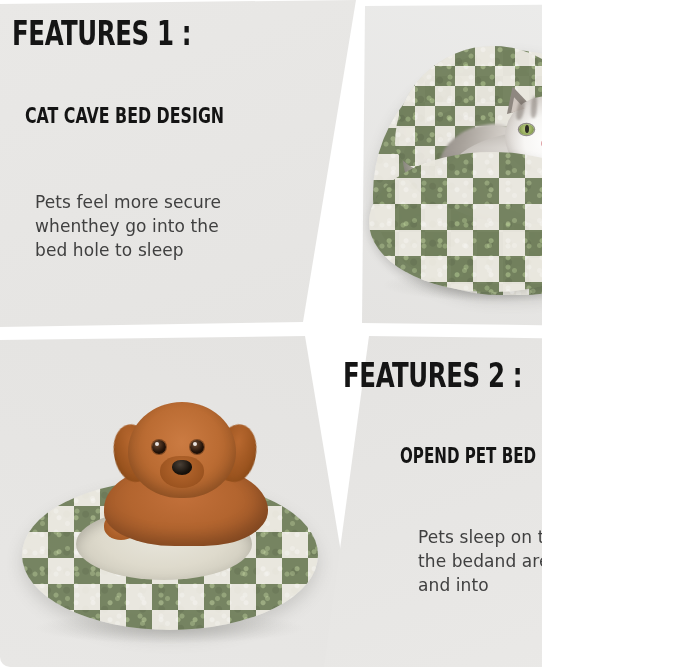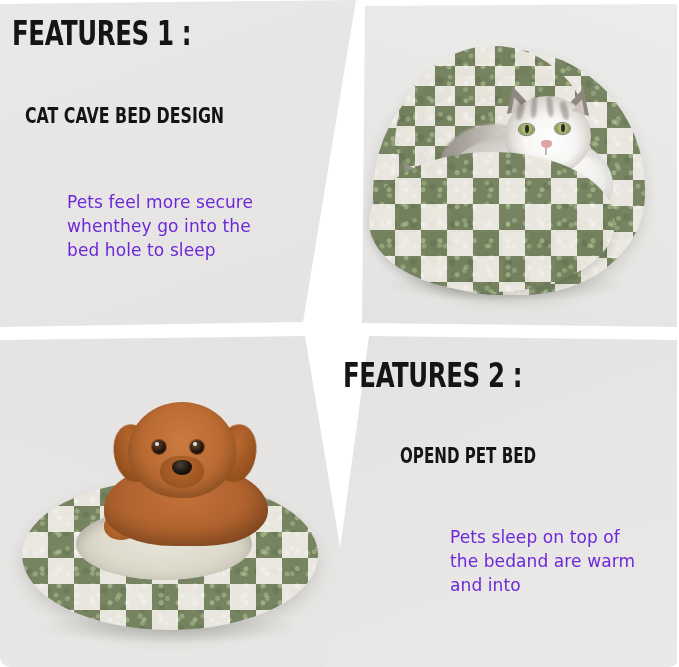--- a/index.html
+++ b/index.html
@@ -3,21 +3,21 @@
 <meta charset="utf-8">
 <style>
   html,body{margin:0;padding:0;background:#fff;}
   body{
     width:679px;height:667px;
     font-family:"Liberation Sans", sans-serif;
     overflow:hidden;
     position:relative;
     background:#ffffff;
   }
-  #stage{position:absolute;inset:0;width:677px;height:667px;background:#ffffff;overflow:hidden;}
+  #stage{position:absolute;inset:0;width:542px;height:667px;background:#ffffff;overflow:hidden;}
 
   
   .panel{position:absolute;background:#e7e6e4;overflow:hidden;}
 
   .panel-tl{
     left:0;top:0;width:372px;height:331px;
     clip-path:polygon(0 4px, 356px 0, 303px 322px, 0 327px);
     background:linear-gradient(160deg,#e9e8e6 0%,#e5e4e2 100%);
   }
   .panel-tr{
@@ -59,25 +59,24 @@
     letter-spacing:0px;
     transform:scaleX(.80);
     transform-origin:left top;
     white-space:nowrap;
     line-height:1;
   }
   .body-text{
     position:absolute;
     font-family:"DejaVu Sans","Liberation Sans", sans-serif;
     font-weight:400;
-    color:#6d28d9;
+    color:#404040;
     line-height:1.42;
     white-space:pre-line;
     letter-spacing:.1px;
-    margin-left:32px;
   }
 
   
   .tl-title{left:12px;top:16px;font-size:34px;}
   .tl-sub{left:25px;top:105px;font-size:22px;}
   .tl-body{left:35px;top:190px;font-size:17px;width:250px;}
 
   
   .br-title{left:343px;top:358px;font-size:34px;}
   .br-sub{left:400px;top:446px;font-size:21px;}

